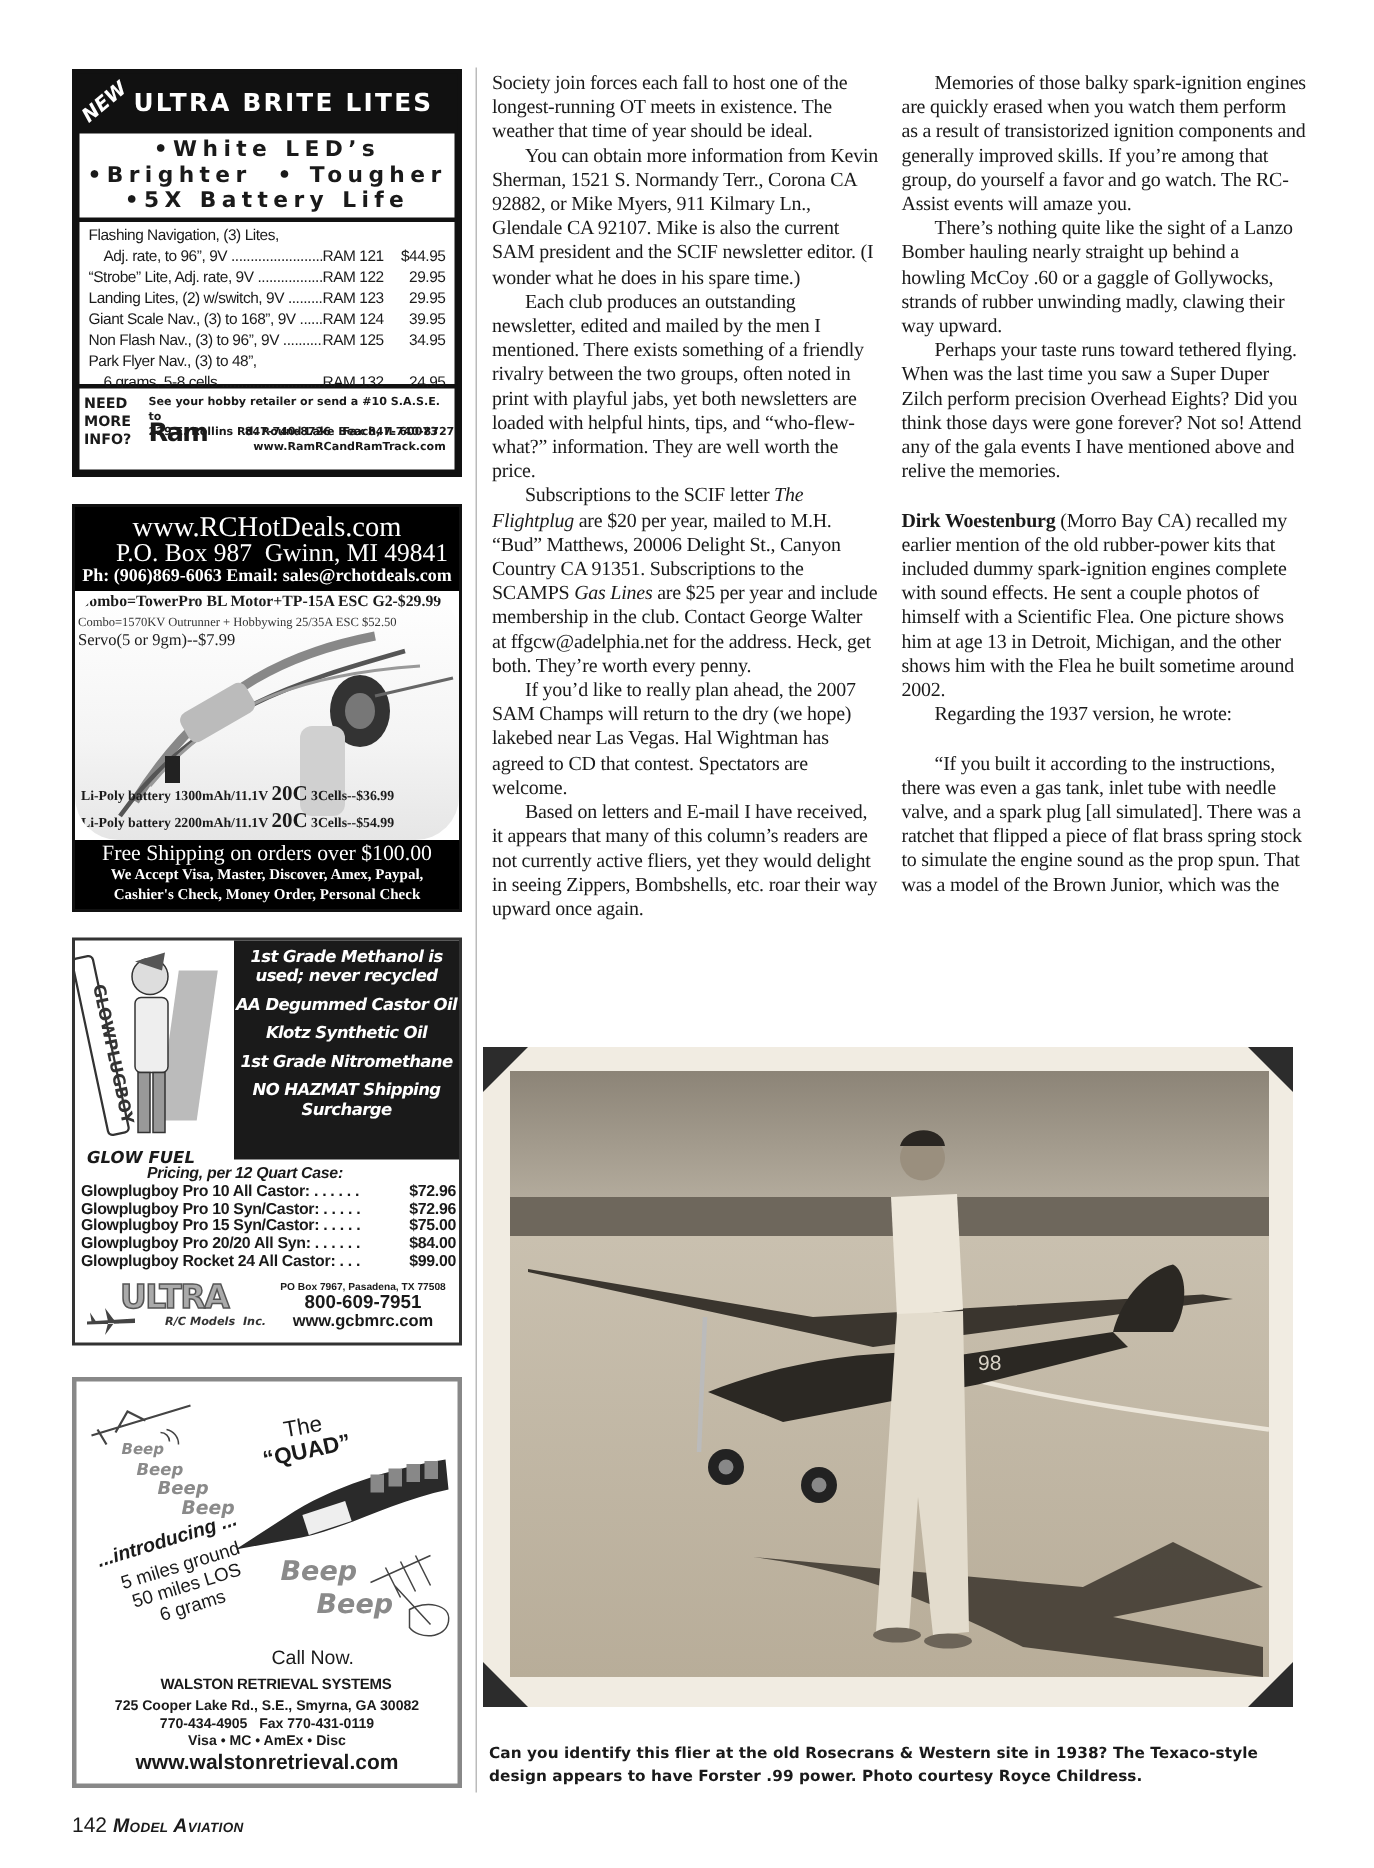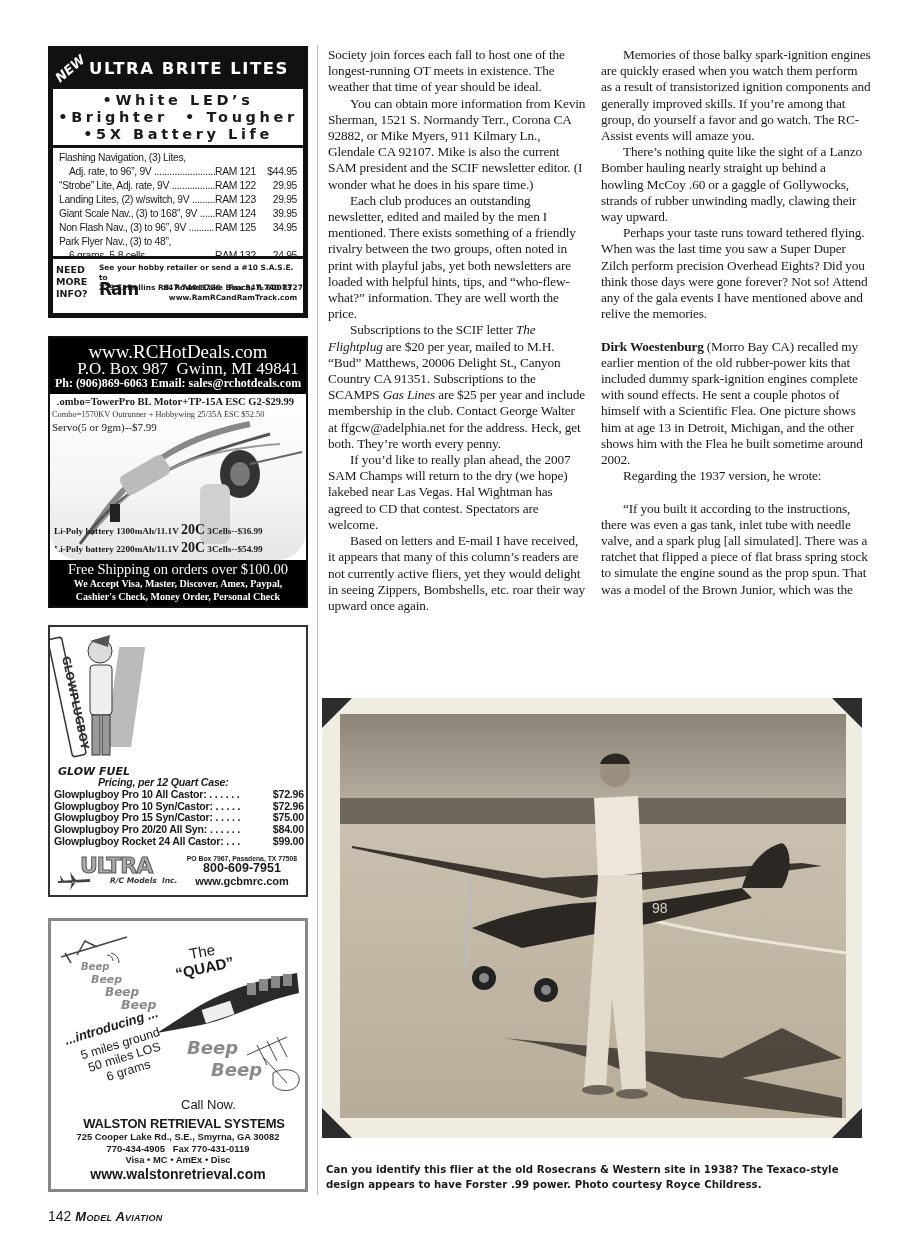--- a/index.html
+++ b/index.html
@@ -63,21 +63,21 @@
 
   
   #ad-walston { top: 918px; height: 274px; border: 3px solid #888; background: #fff; }
   #ad-walston .beep { position: absolute; font-family: "DejaVu Sans", sans-serif; font-weight: bold; font-style: italic; color: #8a8a8a; }
   #ad-walston .the { position: absolute; left: 138px; top: 22px; font-family: "Liberation Sans", sans-serif; font-size: 15px; transform: rotate(-10deg); }
   #ad-walston .quad { position: absolute; left: 124px; top: 38px; font-family: "Liberation Sans", sans-serif; font-size: 15px; font-weight: bold; transform: rotate(-12deg); }
   #ad-walston .intro { position: absolute; left: 14px; top: 112px; font-family: "Liberation Sans", sans-serif; font-weight: bold; font-style: italic; font-size: 13px; transform: rotate(-17deg); transform-origin: left; }
   #ad-walston .specs { position: absolute; left: 28px; top: 128px; font-family: "Liberation Sans", sans-serif; font-size: 12.5px; line-height: 14px; transform: rotate(-17deg); transform-origin: left top; text-align: center; }
   #ad-walston .call { position: absolute; left: 130px; top: 176px; font-family: "Liberation Sans", sans-serif; font-size: 13px; }
   #ad-walston .ws { position: absolute; left: 0; top: 196px; width: 254px; text-align: center; font-family: "Liberation Sans", sans-serif; font-weight: bold; }
-  #ad-walston .ws .n { font-size: 13px; line-height: 14px; letter-spacing: -0.2px; padding-left: 12px; }
+  #ad-walston .ws .n { font-size: 10px; line-height: 14px; letter-spacing: -0.2px; padding-left: 12px; }
   #ad-walston .ws .s { font-size: 9.4px; line-height: 11.5px; }
   #ad-walston .ws .u { font-size: 14px; line-height: 16px; }
 
   
   #folio { position: absolute; left: 48px; top: 1208px; font-family: "Liberation Sans", sans-serif; font-size: 14px; }
   #folio .pg { font-weight: normal; }
   #folio .mag { font-weight: bold; font-style: italic; font-variant: small-caps; font-size: 13px; margin-left: 4px; letter-spacing: 0.2px; }
 
   
   #col-rule { position: absolute; left: 317px; top: 45px; width: 1px; height: 1150px; background: #bbb; }
@@ -201,20 +201,27 @@
     <g fill="#fff" stroke="#333" stroke-width="1.5">
       <rect x="10" y="10" width="14" height="120" rx="3" transform="rotate(-12 17 70)"></rect>
     </g>
     <text x="12" y="30" font-family="DejaVu Sans" font-weight="900" font-size="11" fill="#333" transform="rotate(78 12 30)">GLOWPLUGBOY</text>
     <circle cx="50" cy="24" r="12" fill="#ddd" stroke="#333"></circle>
     <path d="M40 14 L60 8 L58 20" fill="#555"></path>
     <rect x="40" y="38" width="22" height="50" rx="4" fill="#eee" stroke="#333"></rect>
     <rect x="42" y="88" width="8" height="40" fill="#999" stroke="#333"></rect>
     <rect x="52" y="88" width="8" height="40" fill="#999" stroke="#333"></rect>
   </svg>
+  <div class="blk">
+    <div>1st Grade Methanol is used; never recycled</div>
+    <div>AA Degummed Castor Oil</div>
+    <div>Klotz Synthetic Oil</div>
+    <div>1st Grade Nitromethane</div>
+    <div>NO HAZMAT Shipping Surcharge</div>
+  </div>
   <div class="gf">GLOW FUEL</div>
   <div class="pricing">
     <div class="hd">Pricing, per 12 Quart Case:</div>
     <div id="glow-prices">
         <div class="gline">
           <span class="n">Glowplugboy Pro 10 All Castor:</span>
           <span>$72.96</span>
         </div>
         <div class="gline">
           <span class="n">Glowplugboy Pro 10 Syn/Castor:</span>

